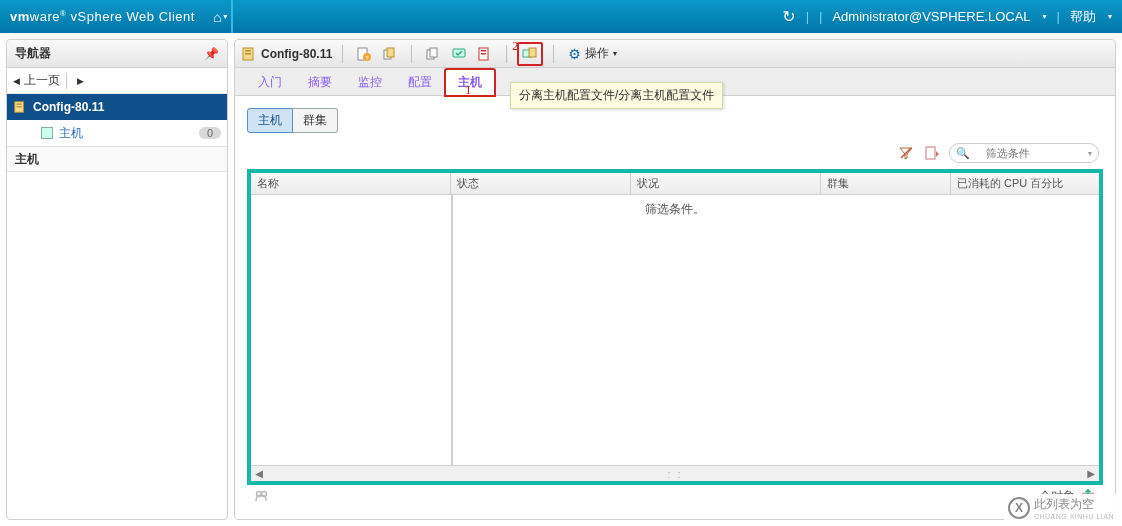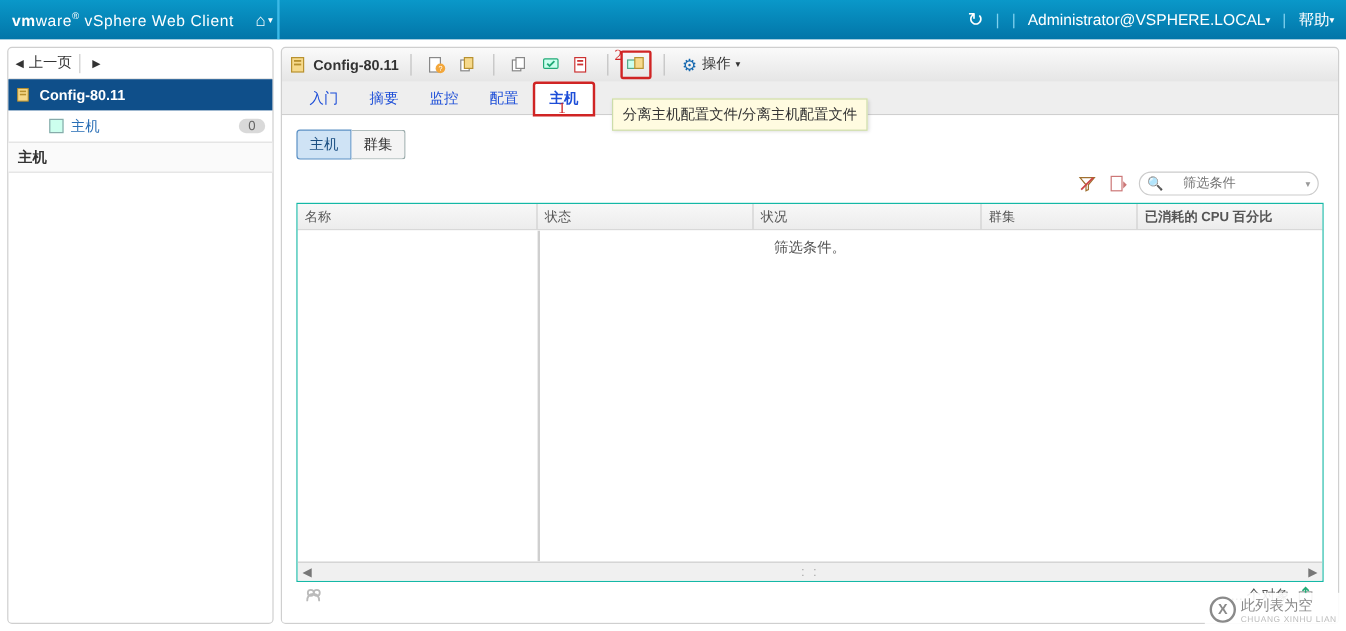--- a/index.html
+++ b/index.html
@@ -33,21 +33,21 @@
   .topbar .sep { color: #7fd1ee; }
   .topbar .launch-btn {
     border: 1px solid #9fdcf4;
     padding: 2px 10px;
     border-radius: 0;
     background: transparent;
     color: #fff;
     font-size: 12px;
     cursor: pointer;
   }
-  .topbar .user, .topbar .help { cursor:pointer; display:flex; align-items:center; gap:0;}
+  .topbar .user, .topbar .help { cursor:pointer; display:flex; align-items:center; gap:12px;}
   .topbar .smalltri { font-size:8px; }
 
   .workspace {
     position: absolute;
     top: 33px; left:0; right:0; bottom:0;
     background: #ffffff;
     padding: 6px;
     display: flex;
     gap: 6px;
   }
@@ -121,21 +121,21 @@
   .tb-btn.highlight { border:2px solid #d02424; width:26px; height:24px;}
   .tb-actions { display:flex; align-items:center; gap:4px; cursor:pointer; padding:0 4px;}
   .tb-actions .gear { color:#1669b0; font-size:14px;}
   .tb-actions .tri { font-size:8px; color:#333;}
 
   .tabs-row {
     height:28px; background:#eeeeee; border-bottom:1px solid #cfcfcf;
     display:flex; align-items:flex-end; padding:0 10px;
   }
   .tab {
-    padding:4px 12px; cursor:pointer; color:#1d4ed8; border:1px solid transparent;
+    padding:4px 12px; cursor:pointer; color:#8b5cf6; border:1px solid transparent;
     position:relative; top:1px;
   }
   .tab.active {
     background:#fff; border:1px solid #cfcfcf; border-bottom:1px solid #fff;
     border-radius:2px 2px 0 0; font-weight:bold;
   }
   .tab.highlight-box {
     outline:2px solid #d02424; outline-offset:-1px;
   }
   .annot-red { position:absolute; color:#d02424; font-size:13px; font-weight:normal; pointer-events:none; font-family: serif;}
@@ -159,30 +159,30 @@
   .filter-row .ficon { width:18px; height:18px; cursor:pointer; display:flex; align-items:center; justify-content:center; color:#a07030;}
   .search-box {
     display:flex; align-items:center; border:1px solid #ccc; border-radius:10px; padding:0 6px; height:20px; width:150px; color:#999;
     justify-content:space-between;
   }
   .search-box .mag { font-size:11px;}
   .search-box .tri { font-size:8px;}
   .search-box input { border:none; outline:none; width:90px; font-size:11px; color:#666; background:transparent;}
 
   .grid-wrap {
-    flex:1; border:1px solid #14b8a6; display:flex; flex-direction:column; overflow:hidden; min-height:0;
+    flex:1; border:4px solid #14b8a6; display:flex; flex-direction:column; overflow:hidden; min-height:0;
   }
   .grid-head {
     display:flex; height:22px; background:linear-gradient(#f8f8f8,#ececec); border-bottom:1px solid #cfcfcf; flex-shrink:0;
   }
   .gh {
     display:flex; align-items:center; padding:0 6px; border-right:1px solid #cfcfcf; color:#555; font-size:11px;
     flex-shrink:0;
   }
-  .gh:last-child{border-right:none;font-weight:bold;}
+  .gh:last-child{border-right:none;}
   .gh1{width:200px;} .gh2{width:190px;} .gh3{width:180px;} .gh4{width:130px;} .gh5{flex:1;}
   .grid-body {
     flex:1; position:relative; background:#fff; overflow:hidden;
   }
   .grid-resizer {
     position:absolute; left:200px; top:0; bottom:0; width:2px; background:#cfcfcf;
   }
   .empty-msg {
     position:absolute; top:6px; left:0; right:0; text-align:center; color:#555;
   }
@@ -243,20 +243,24 @@
     <span class="help">
       <span>帮助</span>
         <span class="smalltri">▾</span>
     </span>
   </div>
 </div>
 
 <div class="workspace">
 
   <div class="panel nav-panel">
+    <div class="nav-header">
+      <span>导航器</span>
+      <span class="pin-icon">📌</span>
+    </div>
     <div class="nav-prev">
       <span class="tri">◀</span>
       <span class="label">上一页</span>
       <span class="sepbar"></span>
       <span class="tri right">▶</span>
     </div>
     <div class="tree">
       <div class="tree-item sel">
         <span class="icn">
           <svg viewBox="0 0 16 16">

